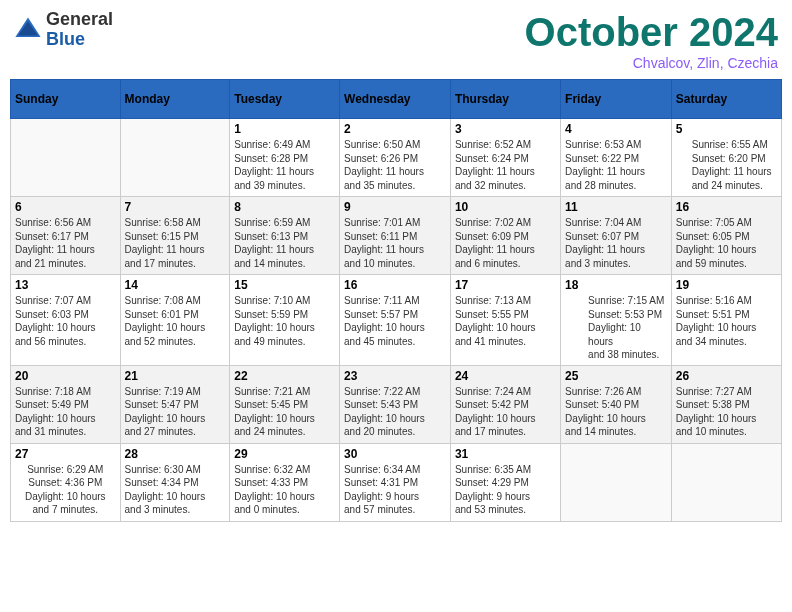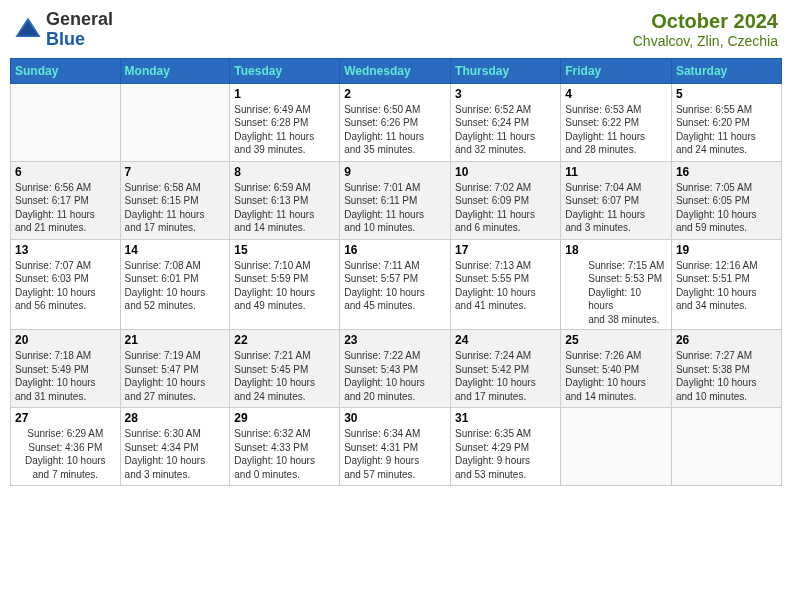--- a/index.html
+++ b/index.html
@@ -32,37 +32,37 @@
     .logo-blue { color: #1a5ca8; }
     .logo-icon {
       width: 28px;
       height: 28px;
       margin-right: 4px;
     }
     .title-block {
       text-align: right;
     }
     .month-title {
-      font-size: 20px;
+      font-size: 40px;
       font-weight: bold;
-      color: #4d7c0f;
+      color: #0f766e;
     }
     .location {
       font-size: 14px;
-      color: #4d7c0f;
+      color: #8b5cf6;
     }
     table {
       width: 100%;
       border-collapse: collapse;
       font-size: 10.5px;
     }
     thead th {
       background-color: #2a6bbf;
-      color: #5eead4;
-      padding: 5px 4px;
+      color: #000000;
+      padding: 12px 4px;
       text-align: left;
       font-size: 12px;
       font-weight: bold;
       border: 1px solid #1e5aad;
     }
     tbody td {
       border: 1px solid #ccc;
       vertical-align: top;
       padding: 3px 4px;
       height: 78px;
@@ -148,21 +148,21 @@
         </td>
         <td>
           <span class="day-num">4</span>
           <div class="day-info" style="white-space: pre-line;">Sunrise: 6:53 AM
 Sunset: 6:22 PM
 Daylight: 11 hours
 and 28 minutes.</div>
         </td>
         <td>
           <span class="day-num">5</span>
-          <div class="day-info" style="white-space: pre-line;">Sunrise: 6:55 AM
+          <div class="day-info" style="white-space: pre-line; margin-left: 16px;">Sunrise: 6:55 AM
 Sunset: 6:20 PM
 Daylight: 11 hours
 and 24 minutes.</div>
         </td>
       </tr>
       <tr>
         <td>
           <span class="day-num">6</span>
           <div class="day-info" style="white-space: pre-line;">Sunrise: 6:56 AM
 Sunset: 6:17 PM
@@ -250,21 +250,21 @@
         </td>
         <td>
           <span class="day-num">18</span>
           <div class="day-info" style="white-space: pre-line; margin-left: 23px;">Sunrise: 7:15 AM
 Sunset: 5:53 PM
 Daylight: 10 hours
 and 38 minutes.</div>
         </td>
         <td>
           <span class="day-num">19</span>
-          <div class="day-info" style="white-space: pre-line;">Sunrise: 12:16 AM
+          <div class="day-info" style="white-space: pre-line;">Sunrise: 5:16 AM
 Sunset: 5:51 PM
 Daylight: 10 hours
 and 34 minutes.</div>
         </td>
       </tr>
       <tr>
         <td>
           <span class="day-num">20</span>
           <div class="day-info" style="white-space: pre-line;">Sunrise: 7:18 AM
 Sunset: 5:49 PM

